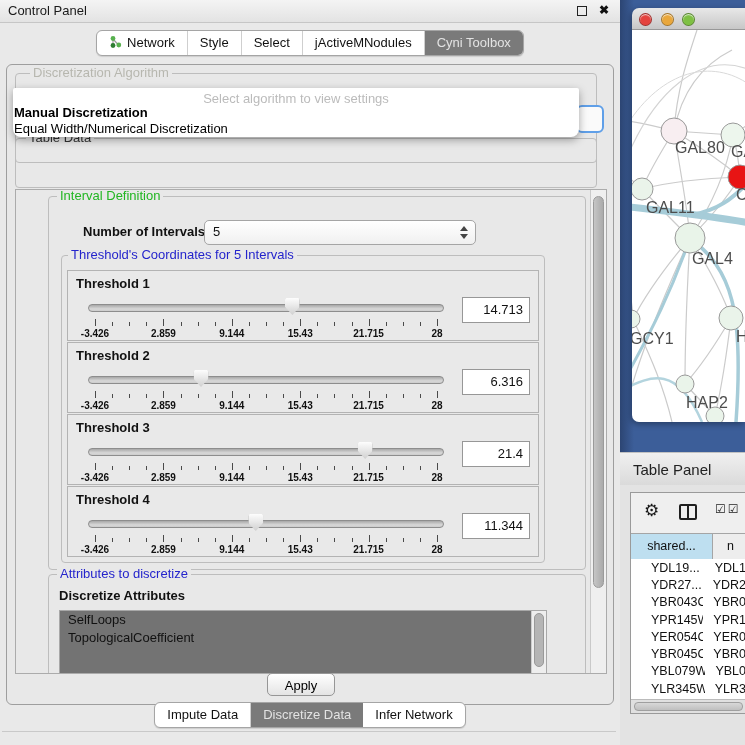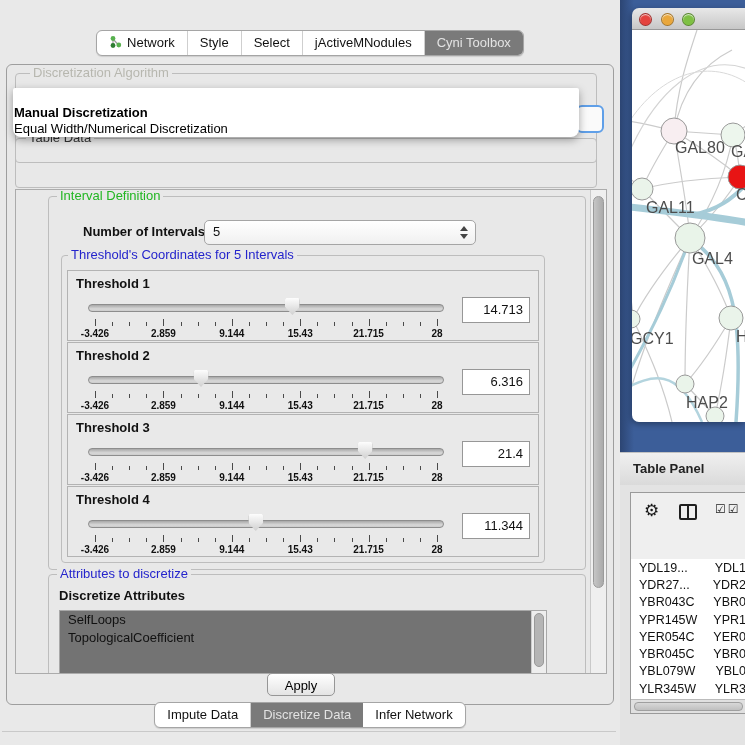--- a/index.html
+++ b/index.html
@@ -102,44 +102,49 @@
   .mac-window{position:absolute;left:12px;top:8px;width:113px;height:414px;border-radius:7px 0 0 7px;
     overflow:hidden;box-shadow:-1px 2px 6px rgba(0,0,0,.35);}
   .mac-titlebar{height:21px;background:linear-gradient(#e8e8e8,#c7c7c7);border-bottom:1px solid #989898;position:relative;}
   .tl{position:absolute;top:5px;width:11px;height:11px;border-radius:50%;border:1px solid rgba(0,0,0,.3);
     box-shadow:inset 0 1px 1px rgba(255,255,255,.75);}
   .net-canvas{height:392px;background:#fff;position:relative;overflow:hidden;}
   #net-svg{position:absolute;left:0;top:0;width:113px;height:392px;}
 
   .table-panel-bar{position:absolute;left:620px;top:452px;width:125px;height:32px;
     background:linear-gradient(#f0f0f0,#dadada);border-top:1px solid #c2c2c2;border-bottom:1px solid #bdbdbd;}
-  .tp-title{font-size:13px;color:#222;padding:8px 0 0 13px;font-weight:bold;}
+  .tp-title{font-size:15px;color:#222;padding:8px 0 0 13px;}
   .tp-region{position:absolute;left:620px;top:485px;width:125px;height:260px;background:#e3e3e3;}
   .tp-container{position:absolute;left:10px;top:7px;width:115px;height:220px;border:1px solid #9a9a9a;
     background:#efefef;overflow:hidden;}
   .gear-icon{position:absolute;left:13px;top:7px;font-size:17px;color:#1a1a1a;}
   .split-icon{position:absolute;left:48px;top:11px;width:14px;height:12px;border:2px solid #1f1f1f;border-radius:2px;}
   .split-icon div{position:absolute;left:50%;top:0;bottom:0;width:2px;background:#1f1f1f;transform:translateX(-50%);}
   .check-icons{position:absolute;left:84px;top:9px;font-size:12px;letter-spacing:2px;color:#222;}
   .tp-header{position:absolute;left:0;top:40px;right:0;height:26px;background:#ededed;
     border-top:1px solid #a5a5a5;border-bottom:1px solid #a5a5a5;}
   .tp-h1{position:absolute;left:0;top:0;width:81px;height:100%;background:#bedff0;border-right:1px solid #a5a5a5;
     text-align:center;font-size:12.5px;line-height:25px;}
   .tp-h2{position:absolute;left:82px;right:0;top:0;height:100%;padding-left:14px;font-size:12.5px;line-height:25px;}
   .tp-rows{position:absolute;left:0;top:66px;right:0;bottom:13px;background:#fff;overflow:hidden;font-size:12.5px;}
-  .trow{height:17.3px;display:flex;align-items:center;}
+  .trow{height:17.3px;display:flex;align-items:center;padding-left:12px;}
   .tc1{width:78px;padding-left:8px;white-space:nowrap;overflow:hidden;}
   .tc2{padding-left:10px;white-space:nowrap;}
   .tp-hsb{position:absolute;left:0;right:0;bottom:0;height:13px;background:#e0e0e0;border-top:1px solid #bbb;}
   .tp-hthumb{margin:2px 3px;height:7px;background:linear-gradient(#d8d8d8,#bfbfbf);border:1px solid #9f9f9f;border-radius:4px;}
 </style>
 </head>
 <body>
 
 <div class="cp">
+  <div class="cp-titlebar">
+    <span class="cp-title">Control Panel</span>
+    <span class="float-btn"></span>
+    <span class="close-btn">✖</span>
+  </div>
 
   <div class="tabs">
     <div class="tabgroup">
       <span class="tab">
         <svg width="13" height="14">
           <line x1="4" y1="4" x2="9.5" y2="10" stroke="#9a9a9a" stroke-width="1.2"></line>
           <line x1="4" y1="4" x2="4" y2="10.5" stroke="#9a9a9a" stroke-width="1.2"></line>
           <circle cx="4" cy="3.5" r="2.4" fill="#58b14f"></circle>
           <circle cx="4" cy="10.5" r="2.4" fill="#2e7d32"></circle>
           <circle cx="9.8" cy="10" r="2.4" fill="#58b14f"></circle>
@@ -162,20 +167,21 @@
   </div>
 
   <div class="cp-outer">
 
     <div class="group algo-group">
       <span class="group-title algo-title">Discretization Algorithm</span>
       <span class="algo-combo-sliver"></span>
     </div>
 
     <div class="popup">
+      <div class="popup-hint">Select algorithm to view settings</div>
       <div class="popup-item pi1">Manual Discretization</div>
       <div class="popup-item pi2">Equal Width/Numerical Discretization</div>
     </div>
 
     <div class="group td-group">
       <span class="group-title td-title">Table Data</span>
     </div>
 
     <div class="scroll-area">
       <div class="group interval-group">
@@ -443,20 +449,24 @@
 <div class="table-panel-bar">
   <div class="tp-title">Table Panel</div>
 </div>
 <div class="tp-region">
   <div class="tp-container">
     <span class="gear-icon">⚙</span>
     <span class="split-icon">
         <div></div>
       </span>
     <span class="check-icons">☑☑</span>
+    <div class="tp-header">
+      <span class="tp-h1">shared...</span>
+      <span class="tp-h2">n</span>
+    </div>
     <div class="tp-rows" id="tp-rows">
         <div class="trow">
           <span class="tc1">YDL19...</span>
           <span class="tc2">YDL1</span>
         </div>
         <div class="trow">
           <span class="tc1">YDR27...</span>
           <span class="tc2">YDR2</span>
         </div>
         <div class="trow">

